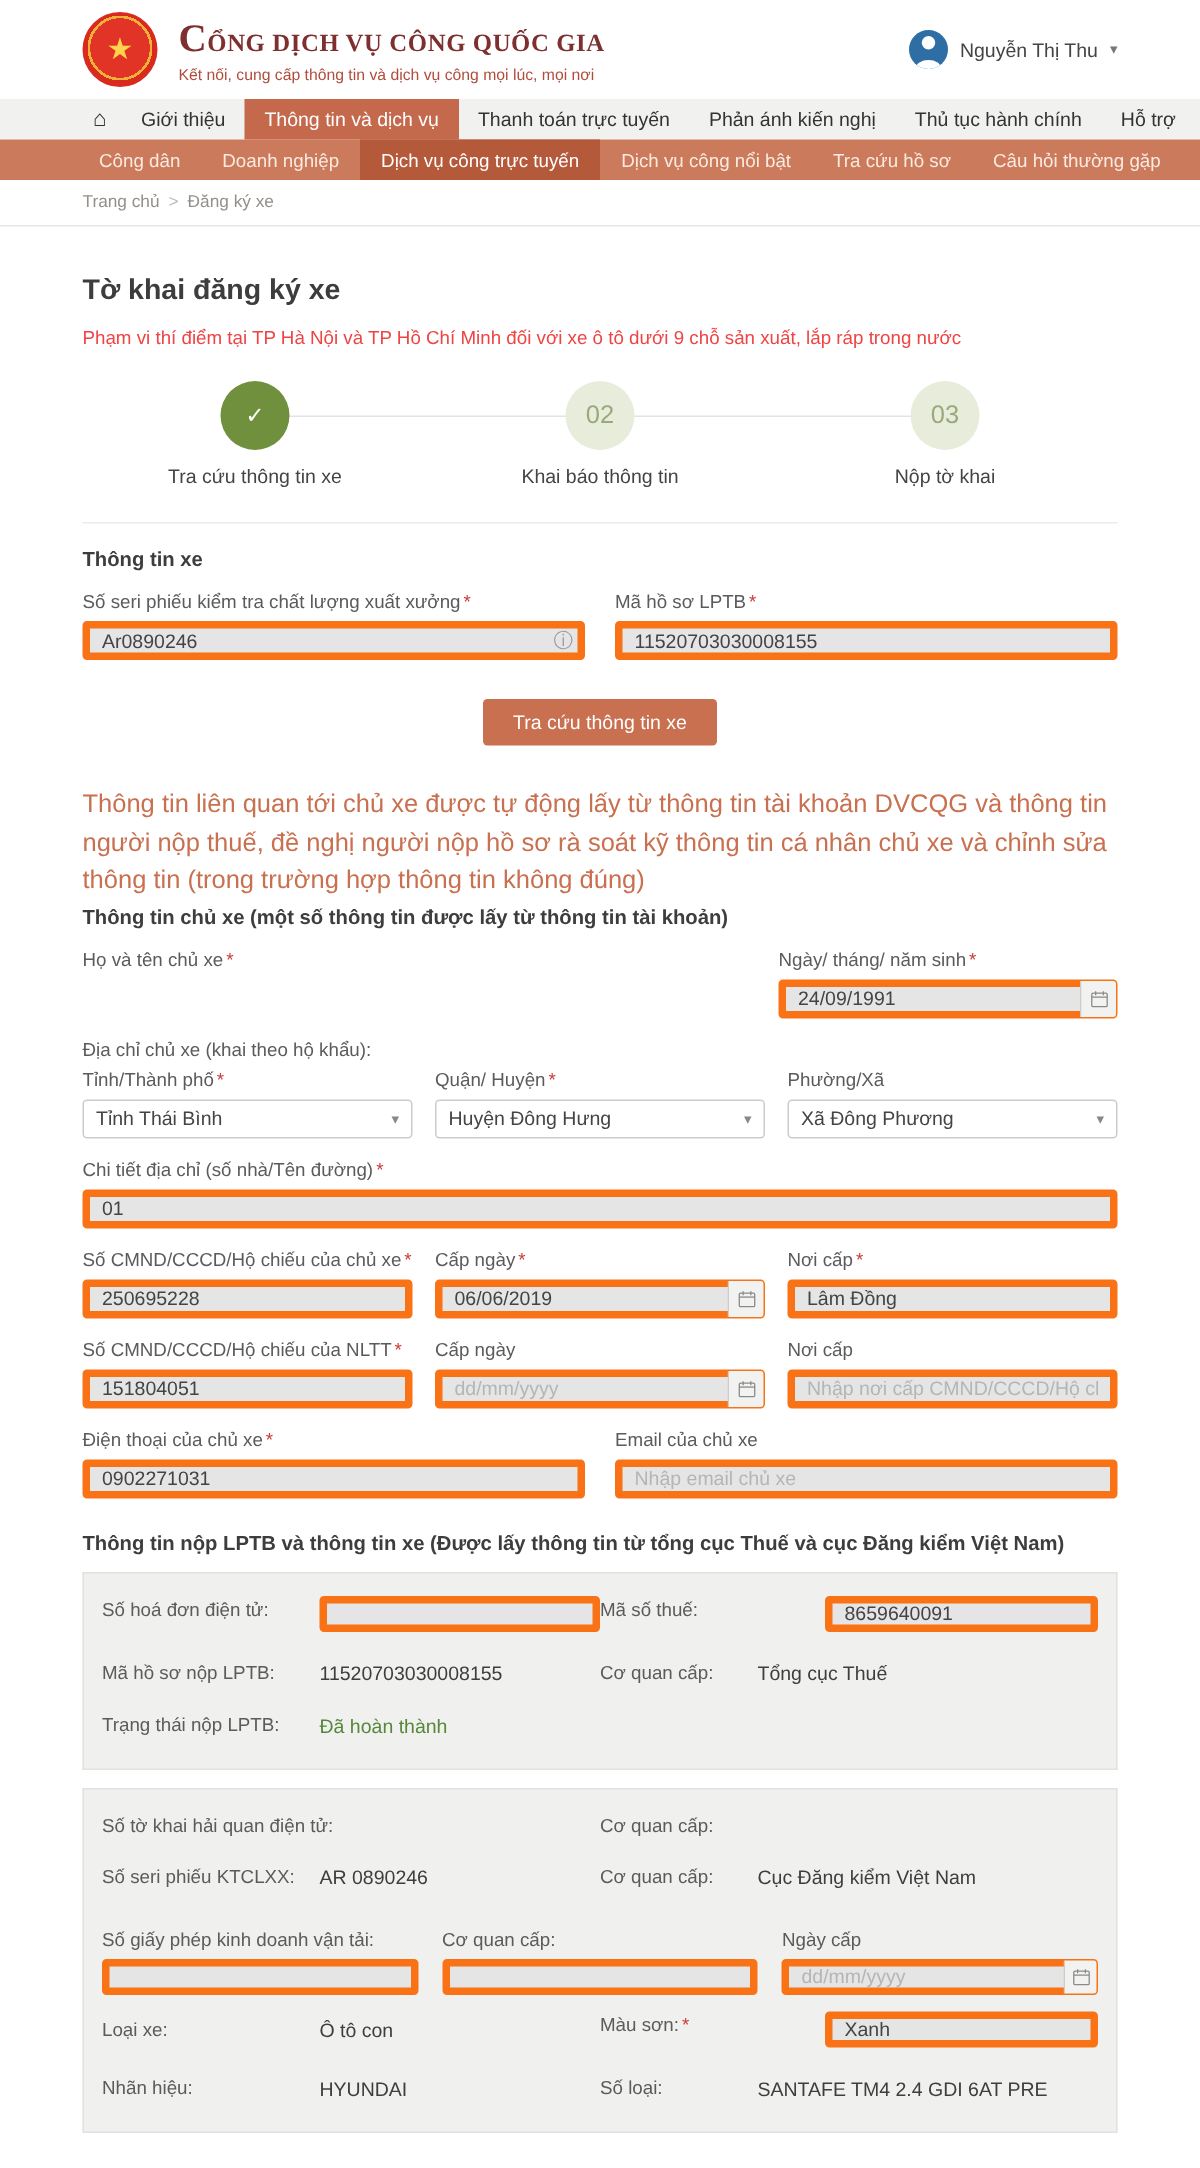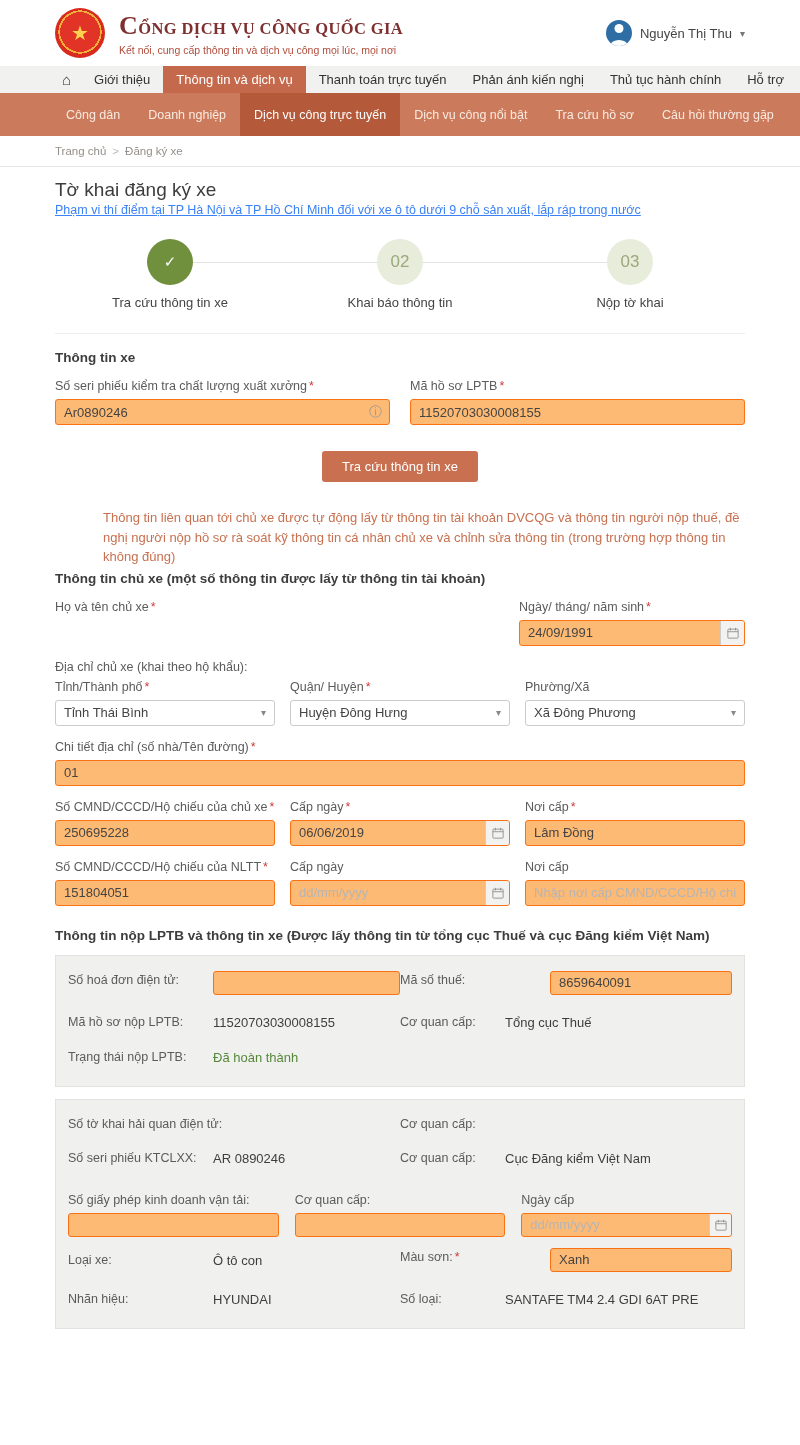--- a/index.html
+++ b/index.html
@@ -21,31 +21,31 @@
   .avatar::before { content:""; position:absolute; top:4px; left:50%; transform:translateX(-50%); width:9px; height:9px; border-radius:50%; background:#fff; }
   .avatar::after { content:""; position:absolute; bottom:-5px; left:50%; transform:translateX(-50%); width:17px; height:11px; border-radius:50% 50% 0 0; background:#fff; }
   .user-name { color:#444; font-size:13px; }
   .chev { color:#777; font-size:10px; }
 
   
   .nav { background:#f1f1ef; display:flex; align-items:stretch; padding-left:52px; height:27px; }
   .nav a { display:flex; align-items:center; padding:0 13px; color:#333; font-size:13px; text-decoration:none; }
   .nav a.home { padding:0 10px; font-size:15px; color:#333; }
   .nav a.active { background:#c4694c; color:#fff; }
-  .subnav { background:#cb7a5c; display:flex; align-items:stretch; padding-left:52px; height:43px; }
+  .subnav { background:#cb7a5c; display:flex; align-items:stretch; padding-left:52px; height:27px; }
   .subnav a { display:flex; align-items:center; padding:0 14px; color:#faeae0; font-size:12.5px; text-decoration:none; }
   .subnav a.active { background:#b4593a; color:#fff; }
 
   .breadcrumb { padding:9px 55px; font-size:11.5px; color:#948f8a; border-bottom:1px solid #e9e7e4; display:flex; gap:6px; align-items:center; }
   .breadcrumb .sep { color:#bbb; }
 
   
   .main { padding:0 55px; }
-  .page-title { margin-top:12px; font-size:19px; font-weight:normal; color:#3d3d3d; }
-  .scope-note { color:#3b82f6; font-size:12.5px; line-height:1.45;text-decoration:underline; }
+  .page-title { margin-top:32px; font-size:19px; font-weight:bold; color:#3d3d3d; }
+  .scope-note { margin-top:11px; color:#ef4444; font-size:12.5px; line-height:1.45; }
 
   .stepper { position:relative; margin:20px 0 10px; height:78px; }
   .step-line { position:absolute; top:23px; left:115px; width:460px; height:1px; background:#e3e3e0; }
   .steps { display:flex; position:relative; }
   .step { flex:1; display:flex; flex-direction:column; align-items:center; }
   .step-circle { width:46px; height:46px; border-radius:50%; display:flex; align-items:center; justify-content:center; font-size:17px; }
   .step.done .step-circle { background:#70903e; color:#fff; font-size:15px; }
   .step.pending .step-circle { background:#e8ecdb; color:#9aa87c; }
   .step-label { margin-top:10px; font-size:13px; color:#444; }
 
@@ -53,28 +53,28 @@
 
   .section-title { font-weight:bold; color:#3d3d3d; font-size:13.5px; margin-top:16px; }
 
   .flabel { font-size:12.5px; color:#5b5b5b; margin:14px 0 6px; }
   .req { color:#cc3b3b; margin-left:2px; }
   .row { display:flex; gap:20px; }
   .row3 { display:flex; gap:15px; }
   .col { flex:1; min-width:0; }
   .col2 { flex:2; min-width:0; }
   .iwrap { position:relative; }
-  input.inp { width:100%; height:26px; border:1px solid #f97316; border-radius:3px; padding:0 8px; font-size:13px; color:#444; font-family:"Liberation Sans", sans-serif; background:#fdba74; }
+  input.inp { width:100%; height:26px; border:5px solid #f97316; border-radius:3px; padding:0 8px; font-size:13px; color:#444; font-family:"Liberation Sans", sans-serif; background:#e5e5e5; }
   input.inp::placeholder { color:#b5b5b5; }
   .suffix-info { position:absolute; right:8px; top:0; height:26px; display:flex; align-items:center; color:#999; font-size:13px; }
   .suffix-cal { position:absolute; right:1px; top:1px; width:24px; height:24px; background:#f2f2f0; border-left:1px solid #ccc; border-radius:0 2px 2px 0; display:flex; align-items:center; justify-content:center; }
   .sel { position:relative; height:26px; border:1px solid #ccc; border-radius:3px; padding:0 24px 0 8px; display:flex; align-items:center; font-size:13px; color:#444; background:#fff; cursor:pointer; }
   .sel::after { content:"▾"; position:absolute; right:8px; color:#888; font-size:10px; }
   .lookup-btn { display:block; margin:26px auto 4px; background:#c8704f; color:#fff; border:none; border-radius:3px; padding:8px 20px; font-size:13px; font-family:"Liberation Sans", sans-serif; cursor:pointer; }
-  .owner-note { margin-top:26px; color:#c8704f; font-size:13px; line-height:1.5;margin-left:48px; }
+  .owner-note { margin-top:26px; color:#c8704f; font-size:17px; line-height:1.5; }
 
   
   .gbox { background:#f0f0ee; border:1px solid #e2e2e0; padding:6px 12px 12px; margin-top:12px; }
   .grow { display:flex; padding:9px 0; align-items:center; }
   .ghalf { flex:0 0 50%; display:flex; align-items:flex-start; min-width:0; }
   .bl { width:145px; flex:0 0 auto; font-size:12.5px; color:#5b5b5b; padding-top:2px; }
   .bl2 { width:105px; flex:0 0 auto; font-size:12.5px; color:#5b5b5b; padding-top:2px; }
   .blw { width:150px; flex:0 0 auto; font-size:12.5px; color:#5b5b5b; padding-top:2px; }
   .bv { font-size:13px; color:#3e3e3e; padding-top:2px; }
   .bv.green { color:#55883b; }
@@ -263,20 +263,30 @@
             </svg>
           </span>
       </div>
     </div>
     <div class="col">
       <div class="flabel"><span>Nơi cấp</span></div>
       <input class="inp" placeholder="Nhập nơi cấp CMND/CCCD/Hộ chiếu" style="">
     </div>
   </div>
 
+  <div class="row">
+    <div class="col">
+      <div class="flabel"><span>Điện thoại của chủ xe</span><span class="req">*</span></div>
+      <input class="inp" value="0902271031" style="">
+    </div>
+    <div class="col">
+      <div class="flabel"><span>Email của chủ xe</span></div>
+      <input class="inp" placeholder="Nhập email chủ xe" style="">
+    </div>
+  </div>
 
 
   
   <div class="section-title" style="margin-top:22px;">Thông tin nộp LPTB và thông tin xe (Được lấy thông tin từ tổng cục Thuế và cục Đăng kiểm Việt Nam)</div>
 
   <div class="gbox">
     <div class="grow">
       <div class="ghalf">
         <span class="bl">Số hoá đơn điện tử:</span>
         <input class="inp ginp" value="" style="">

